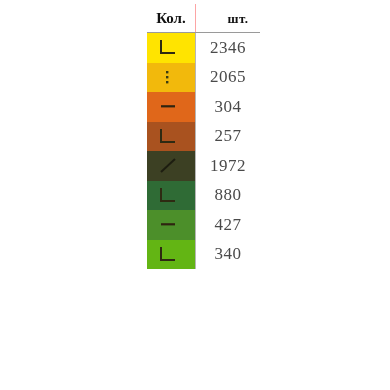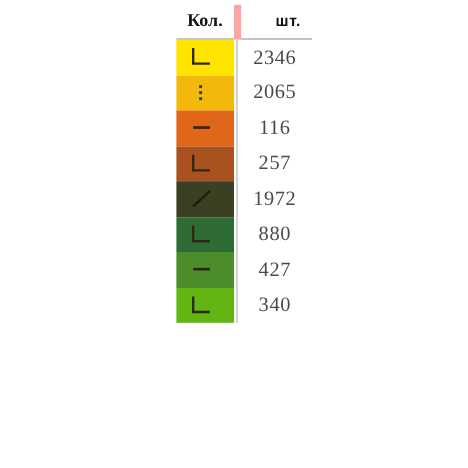--- a/index.html
+++ b/index.html
@@ -25,37 +25,37 @@
 
   .hdr-row td {
     padding: 0;
     height: 28px;
     vertical-align: middle;
     border-bottom: 1px solid #9a9a9a;
   }
 
   .hdr-col-swatch {
     width: 48px;
-    border-right: 6px solid #fca5a5;
+    border-right: 1px solid #fca5a5;
     text-align: center;
   }
   .hdr-col-count {
     width: 64px;
     text-align: center;
   }
 
   .hdr-label-kol {
     font-family: "Liberation Serif", serif;
     font-weight: bold;
     font-size: 15px;
     color: #121212;
     letter-spacing: 0px;
   }
   .hdr-label-sht {
-    font-family: Liberation Sans, sans-serif;
+    font-family: Liberation Serif, serif;
     font-weight: bold;
     font-size: 13px;
     color: #121212;
     letter-spacing: 0.5px;
     margin-left: 20px;
   }
 
   .data-row td {
     padding: 0;
     height: 29.5px;
@@ -140,21 +140,21 @@
       <tr class="data-row">
         <td class="swatch-cell">
           <span class="swatch" style="background: rgb(224, 103, 26);">
             <span class="sym">
               <svg viewBox="0 0 20 17">
                 <rect x="3" y="7.2" width="14" height="2.2" fill="#2e2410"></rect>
               </svg>
             </span>
           </span>
         </td>
-        <td class="count-cell">116</td>
+        <td class="count-cell">304</td>
       </tr>
       <tr class="data-row">
         <td class="swatch-cell">
           <span class="swatch" style="background: rgb(169, 82, 31);">
             <span class="sym">
               <svg viewBox="0 0 20 17">
                 <path d="M3 1 L3 14 L17 14" fill="none" stroke="#2e2a12" stroke-width="2"></path>
               </svg>
             </span>
           </span>

